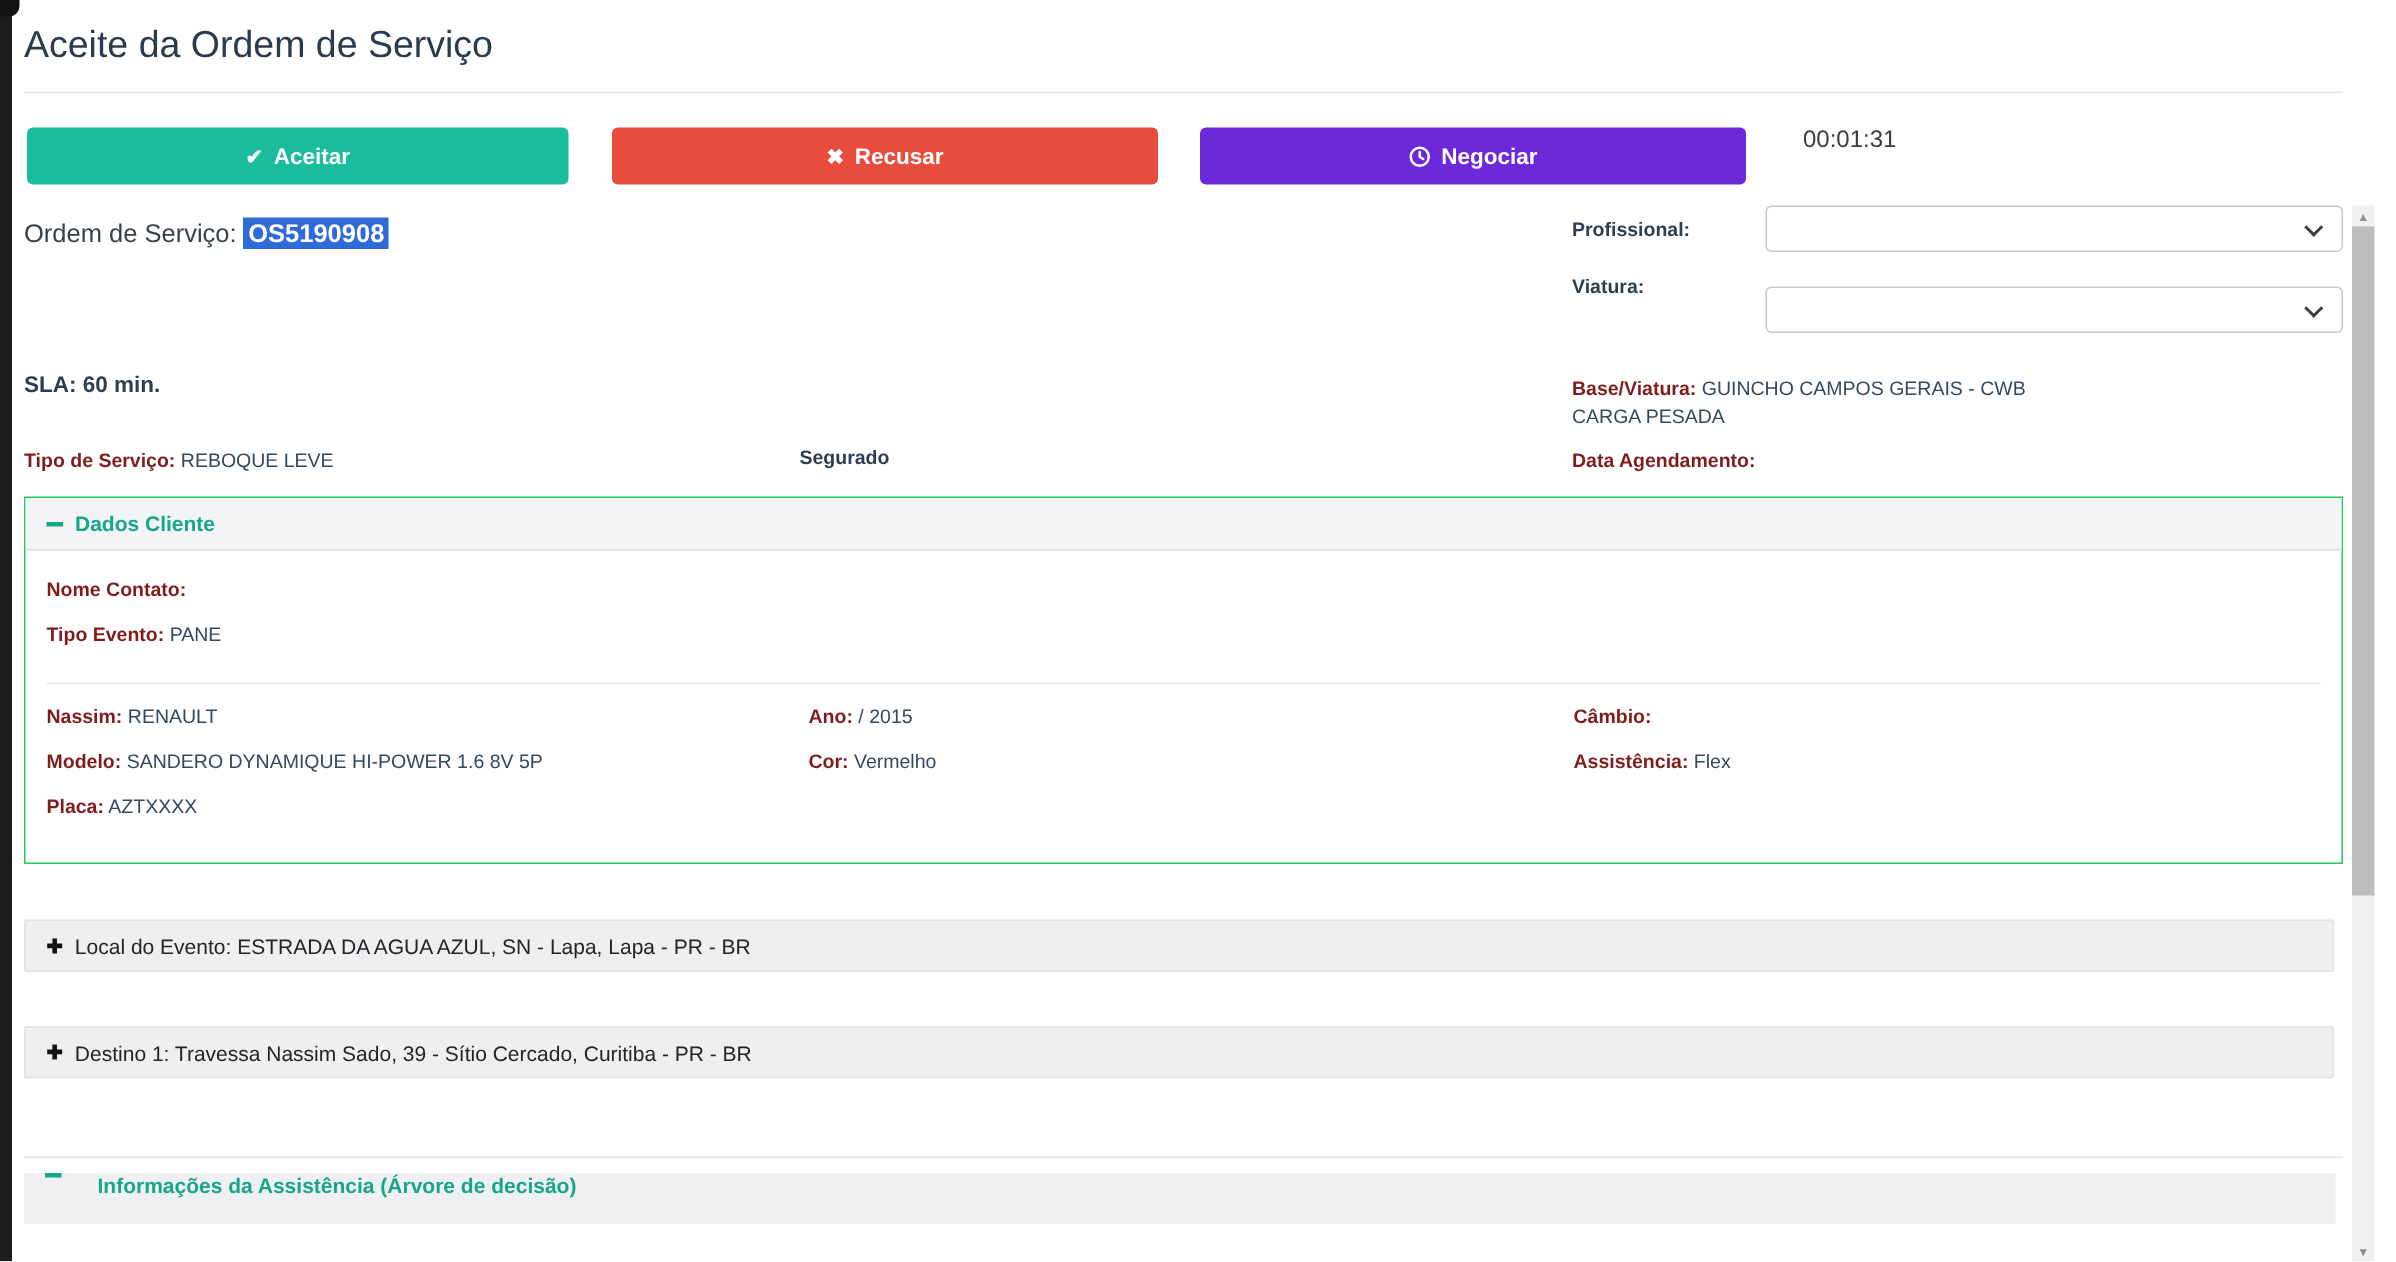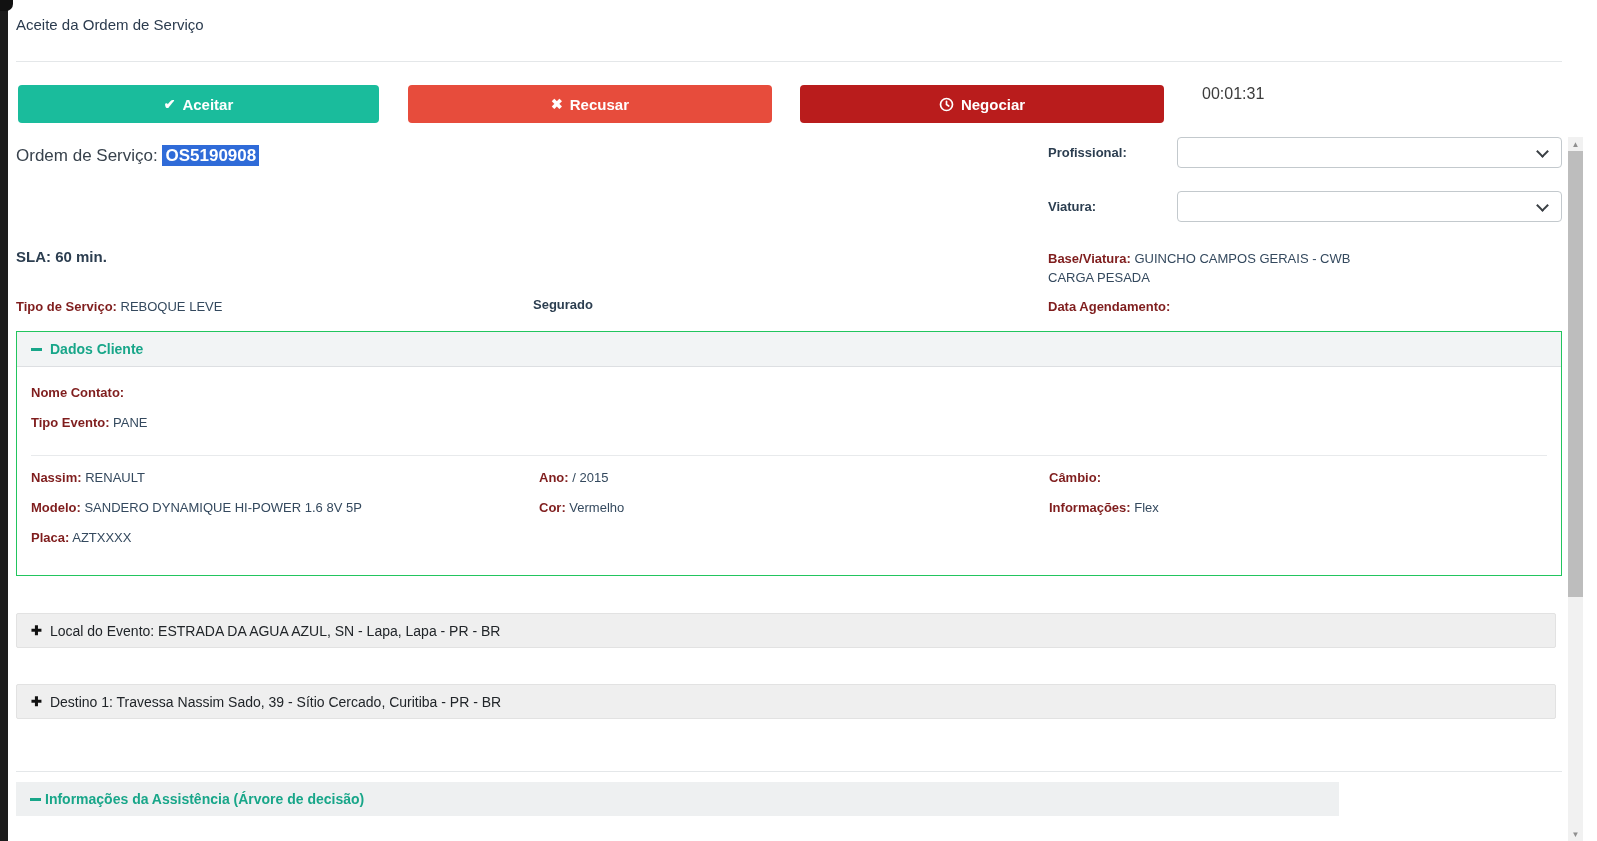--- a/index.html
+++ b/index.html
@@ -6,46 +6,46 @@
   html,body { background:#ffffff; }
   body { font-family:"Liberation Sans", sans-serif; color:#34495e; }
   .page { position:relative; width:1597px; height:841px; background:#fff; overflow:hidden; }
 
   
   .dark-strip { position:absolute; left:0; top:0; width:8px; height:841px; background:#1c1c1c; }
   .dark-blob { position:absolute; left:0; top:0; width:13px; height:11px; background:#111; border-radius:0 0 7px 0; }
 
   .abs { position:absolute; }
 
-  .page-title { left:16px; top:16px; font-size:15px; color:#2b3b4e; }
+  .page-title { left:16px; top:16px; font-size:25px; color:#2b3b4e; }
 
   .hr { height:0; border-top:1px solid #e4e7e9; }
   .hr-top { left:16px; top:61px; width:1546px; }
   .hr-bottom { left:16px; top:771px; width:1546px; }
 
   
   .btn { position:absolute; top:85px; height:38px; border:none; border-radius:4px;
          color:#fff; font-family:"Liberation Sans", sans-serif; font-weight:bold; font-size:15px;
          display:flex; align-items:center; justify-content:center; gap:7px; cursor:pointer; }
   .btn-accept   { left:18px;  width:361px; background:#1abc9c; }
   .btn-refuse   { left:408px; width:364px; background:#e74c3c; }
-  .btn-negotiate{ left:800px; width:364px; background:#b91c1c; }
+  .btn-negotiate{ left:800px; width:364px; background:#6d28d9; }
   .btn-ico { font-weight:bold; font-size:14px; line-height:1; }
   .clock-svg { width:15px; height:15px; display:block; }
 
   .timer { left:1202px; top:85px; font-size:16px; color:#3c3c3c; }
 
   
   .os-line { left:16px; top:146px; font-size:17px; color:#38424c; }
   .os-selected { background:#2f6bd8; color:#fff; font-weight:600; padding:1px 3px; }
 
   
   .form-label { font-size:13px; font-weight:bold; color:#2c3e50; }
   .lbl-prof { left:1048px; top:145px; }
-  .lbl-viat { left:1048px; top:199px;text-align:center; }
+  .lbl-viat { left:1048px; top:183px;text-align:center; }
   .select { position:absolute; left:1177px; width:385px; height:31px; background:#fff;
             border:1px solid #c3c9cd; border-radius:4px; cursor:pointer; }
   .sel-1 { top:137px; } .sel-2 { top:191px; }
   .chev { position:absolute; right:14px; top:9px; width:9px; height:9px;
           border-right:2px solid #3a3f44; border-bottom:2px solid #3a3f44; transform:rotate(45deg); }
 
   .sla { left:16px; top:248px; font-size:15px; font-weight:bold; color:#2c3e50; }
 
   .kv { font-size:13px; line-height:19px; color:#34495e; }
   .kv b { color:#7f1d1d; }
@@ -74,22 +74,22 @@
   .f-comb    { left:1032px; top:166px; }
 
   
   .accordion { position:absolute; left:16px; width:1540px; height:35px; background:#efefef;
                border:1px solid #e2e2e2; border-radius:2px; display:flex; align-items:center;
                padding-left:14px; gap:8px; font-size:14px; color:#212529; cursor:pointer; }
   .acc-local { top:613px; }
   .acc-dest  { top:684px; }
   .plus-ico { font-size:13px; font-weight:bold; color:#111; line-height:1; }
 
-  .info-band { position:absolute; left:16px; top:782px; width:1323px; height:34px; background:#eef0f1;
-               display:flex; align-items:center; padding-left:14px; gap:4px; cursor:pointer; }
+  .info-band { position:absolute; left:16px; top:782px; width:1541px; height:34px; background:#eef0f1;
+               display:flex; align-items:flex-start; padding-left:14px; gap:24px; cursor:pointer; }
 
   
   .scrollbar { position:absolute; left:1568px; top:137px; width:15px; height:704px; background:#f1f1f1; }
   .sb-btn { position:absolute; left:0; width:15px; height:14px; display:flex; align-items:center;
             justify-content:center; font-size:8px; color:#8f8f8f; cursor:pointer; }
   .sb-up { top:0; } .sb-down { bottom:0; }
   .sb-thumb { position:absolute; left:0; top:14px; width:15px; height:446px; background:#bdbdbd; cursor:pointer; }
 </style>
 </head>
 <body>
@@ -197,21 +197,21 @@
     <div class="frow kv f-cor">
       <b>Cor:</b>
       <span>Vermelho</span>
     </div>
 
     <div class="frow kv f-cambio">
       <b>Câmbio:</b>
       <span></span>
     </div>
     <div class="frow kv f-comb">
-      <b>Informações:</b>
+      <b>Assistência:</b>
       <span>Flex</span>
     </div>
   </div>
 
   <div class="accordion acc-local">
     <span class="plus-ico">✚</span>
     <span>Local do Evento: ESTRADA DA AGUA AZUL, SN - Lapa, Lapa - PR - BR</span>
   </div>
 
   <div class="accordion acc-dest">

